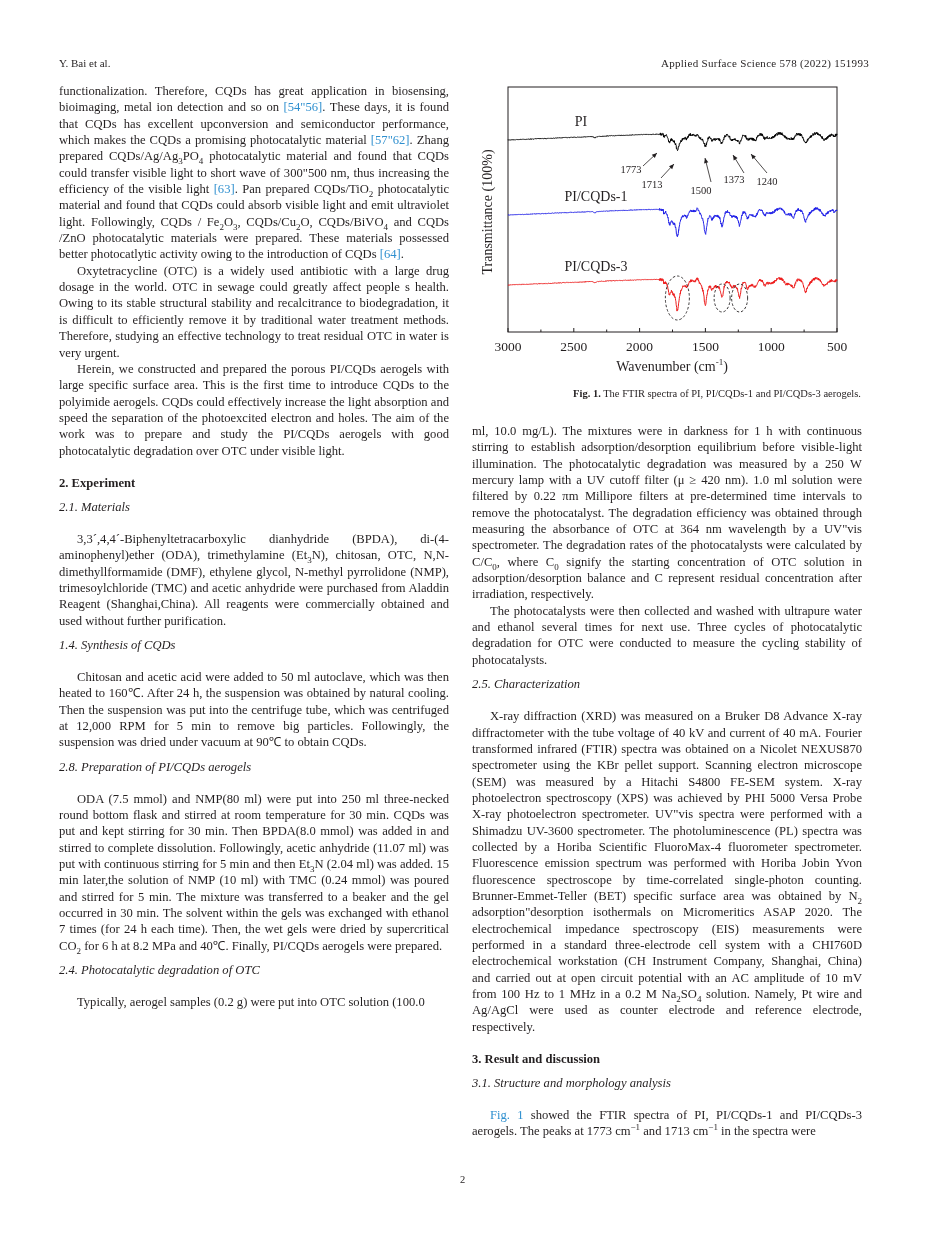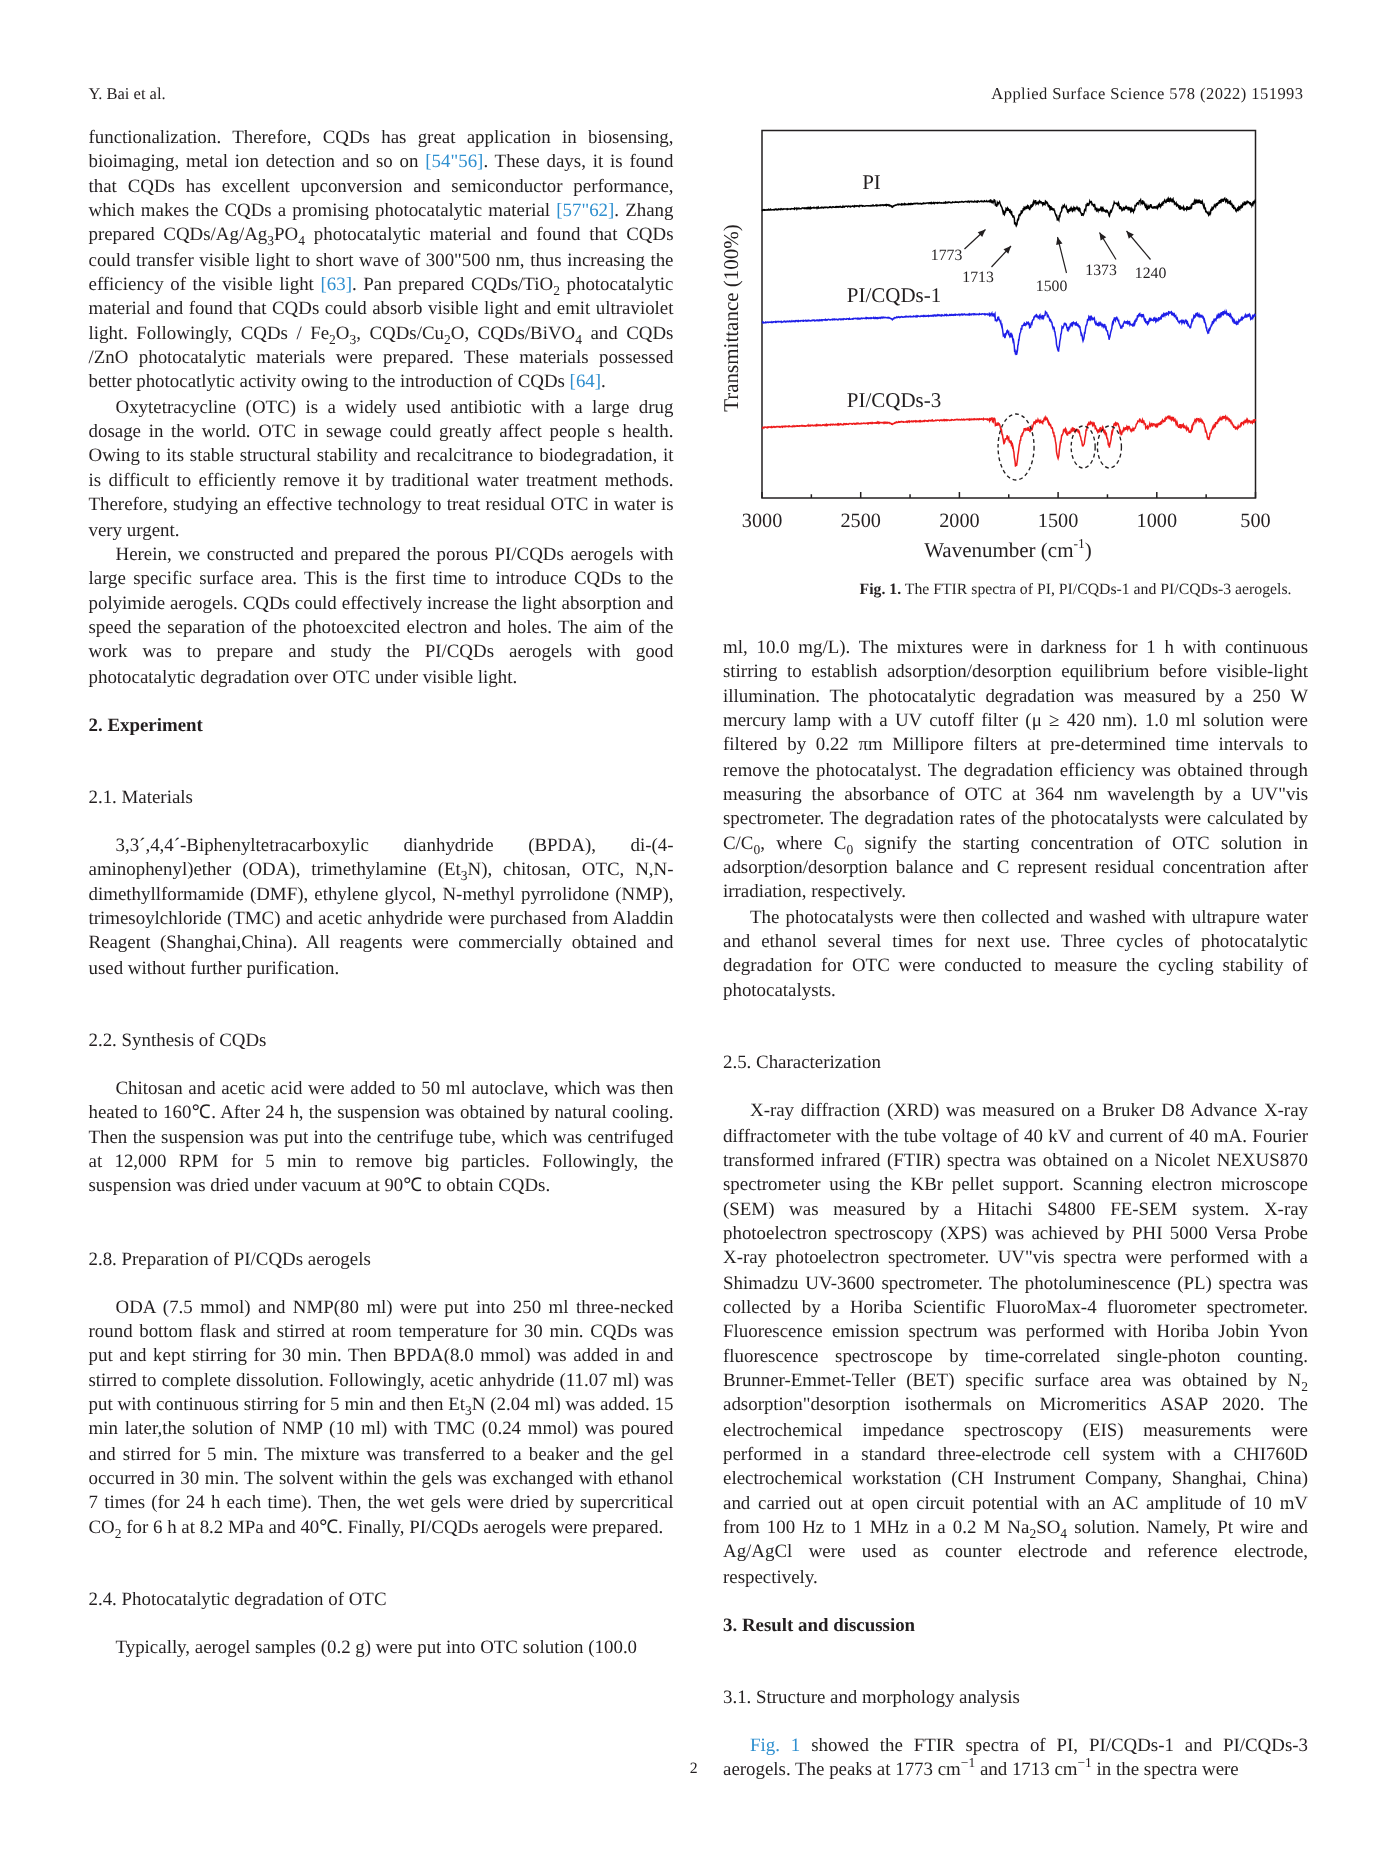--- a/index.html
+++ b/index.html
@@ -3,26 +3,26 @@
 <meta charset="utf-8">
 <style>
   html, body { margin:0; padding:0; background:#ffffff; }
   body { width:925px; height:1234px; position:relative; overflow:hidden;
          font-family:"DejaVu Serif", "Liberation Serif", serif; color:#231f20; }
   .hdr { position:absolute; top:57px; font-family:"Liberation Serif", serif; font-size:11px; color:#231f20; }
   .hdr-left { left:59px; }
   .hdr-right { right:56px; letter-spacing:0.3px; }
   .col { position:absolute; width:390px; font-family:"Liberation Serif", serif; font-size:12.6px; line-height:16.35px; text-align:justify; }
   .col-left { left:59px; top:83px; }
-  .col-right { left:482px; top:423px; }
+  .col-right { left:472px; top:423px; }
   p { margin:0; text-indent:0; }
   p.ind { text-indent:18px; }
   a.ref { color:#2e8fcf; text-decoration:none; }
   h2.sec { font-size:12.6px; font-weight:bold; margin:16px 0 0 0; line-height:16px; }
-  h3.sub { font-size:12.6px; font-weight:normal; margin:32px 0 16px 0; line-height:16px; }
+  h3.sub { font-size:12.6px; font-style:italic; font-weight:normal; margin:8px 0 16px 0; line-height:16px; }
   .gap { height:16px; }
   sub, sup { font-size:9px; line-height:0; }
   .fig { position:absolute; left:471px; top:72px; width:390px; height:340px; }
   .caption { position:absolute; left:0; top:316px; width:390px; text-align:right; font-family:"Liberation Serif", serif; font-size:10.5px; }
   .caption b { font-weight:bold; }
   .pageno { position:absolute; left:0; width:925px; top:1174px; text-align:center; font-family:"Liberation Serif", serif; font-size:10.5px; }
 </style>
 </head>
 <body>
 
@@ -30,21 +30,21 @@
 <div class="hdr hdr-right">Applied Surface Science 578 (2022) 151993</div>
 
 <div class="col col-left">
   <p><span>functionalization. Therefore, CQDs has great application in biosensing, bioimaging, metal ion detection and so on </span><a class="ref">[54"56]</a><span>. These days, it is found that CQDs has excellent upconversion and semiconductor performance, which makes the CQDs a promising photocatalytic material </span><a class="ref">[57"62]</a><span>. Zhang prepared CQDs/Ag/Ag</span><sub>3</sub><span>PO</span><sub>4</sub><span> photocatalytic material and found that CQDs could transfer visible light to short wave of 300"500 nm, thus increasing the efficiency of the visible light </span><a class="ref">[63]</a><span>. Pan prepared CQDs/TiO</span><sub>2</sub><span> photocatalytic material and found that CQDs could absorb visible light and emit ultraviolet light. Followingly, CQDs / Fe</span><sub>2</sub><span>O</span><sub>3</sub><span>, CQDs/Cu</span><sub>2</sub><span>O, CQDs/BiVO</span><sub>4</sub><span> and CQDs /ZnO photocatalytic materials were prepared. These materials possessed better photocatlytic activity owing to the introduction of CQDs </span><a class="ref">[64]</a><span>.</span></p>
   <p class="ind">Oxytetracycline (OTC) is a widely used antibiotic with a large drug dosage in the world. OTC in sewage could greatly affect people s health. Owing to its stable structural stability and recalcitrance to biodegradation, it is difficult to efficiently remove it by traditional water treatment methods. Therefore, studying an effective technology to treat residual OTC in water is very urgent.</p>
   <p class="ind">Herein, we constructed and prepared the porous PI/CQDs aerogels with large specific surface area. This is the first time to introduce CQDs to the polyimide aerogels. CQDs could effectively increase the light absorption and speed the separation of the photoexcited electron and holes. The aim of the work was to prepare and study the PI/CQDs aerogels with good photocatalytic degradation over OTC under visible light.</p>
   <div class="gap"></div>
   <h2 class="sec" style="margin-top:0">2.  Experiment</h2>
   <h3 class="sub">2.1.  Materials</h3>
   <p class="ind"><span>3,3´,4,4´-Biphenyltetracarboxylic dianhydride (BPDA), di-(4-aminophenyl)ether (ODA), trimethylamine (Et</span><sub>3</sub><span>N), chitosan, OTC, N,N-dimethyllformamide (DMF), ethylene glycol, N-methyl pyrrolidone (NMP), trimesoylchloride (TMC) and acetic anhydride were purchased from Aladdin Reagent (Shanghai,China). All reagents were commercially obtained and used without further purification.</span></p>
-  <h3 class="sub">2.2.  Synthesis of CQDs</h3>
+  <h3 class="sub">1.4.  Synthesis of CQDs</h3>
   <p class="ind">Chitosan and acetic acid were added to 50 ml autoclave, which was then heated to 160℃. After 24 h, the suspension was obtained by natural cooling. Then the suspension was put into the centrifuge tube, which was centrifuged at 12,000 RPM for 5 min to remove big particles. Followingly, the suspension was dried under vacuum at 90℃ to obtain CQDs.</p>
   <h3 class="sub">2.8.  Preparation of PI/CQDs aerogels</h3>
   <p class="ind"><span>ODA (7.5 mmol) and NMP(80 ml) were put into 250 ml three-necked round bottom flask and stirred at room temperature for 30 min. CQDs was put and kept stirring for 30 min. Then BPDA(8.0 mmol) was added in and stirred to complete dissolution. Followingly, acetic anhydride (11.07 ml) was put with continuous stirring for 5 min and then Et</span><sub>3</sub><span>N (2.04 ml) was added. 15 min later,the solution of NMP (10 ml) with TMC (0.24 mmol) was poured and stirred for 5 min. The mixture was transferred to a beaker and the gel occurred in 30 min. The solvent within the gels was exchanged with ethanol 7 times (for 24 h each time). Then, the wet gels were dried by supercritical CO</span><sub>2</sub><span> for 6 h at 8.2 MPa and 40℃. Finally, PI/CQDs aerogels were prepared.</span></p>
   <h3 class="sub">2.4.  Photocatalytic degradation of OTC</h3>
   <p class="ind">Typically, aerogel samples (0.2 g) were put into OTC solution (100.0</p>
 </div>
 
 <div class="fig">
   <svg id="ftir" width="390" height="310" viewBox="0 0 390 310" xmlns="http://www.w3.org/2000/svg">
     <g id="plot-frame">

